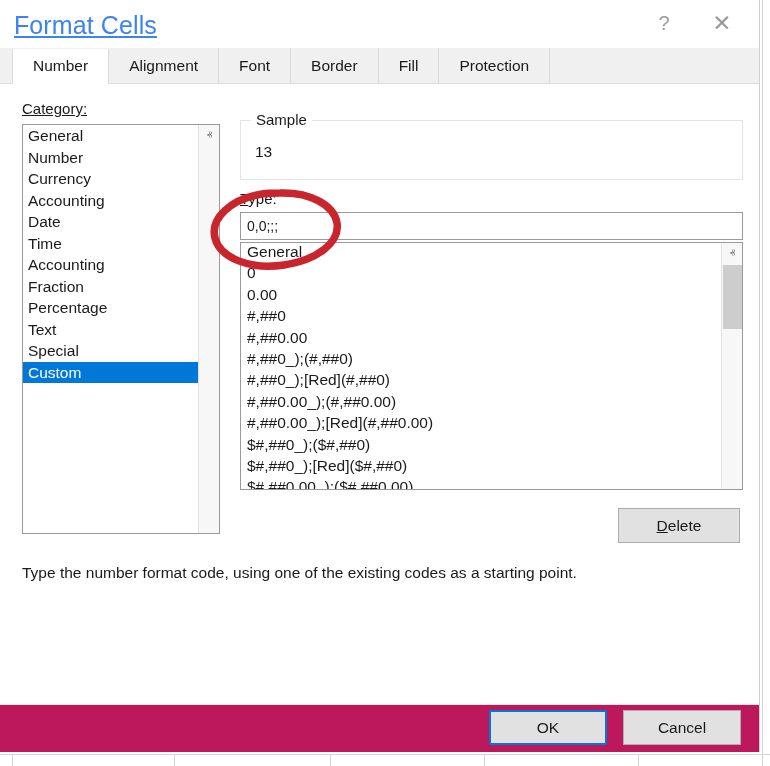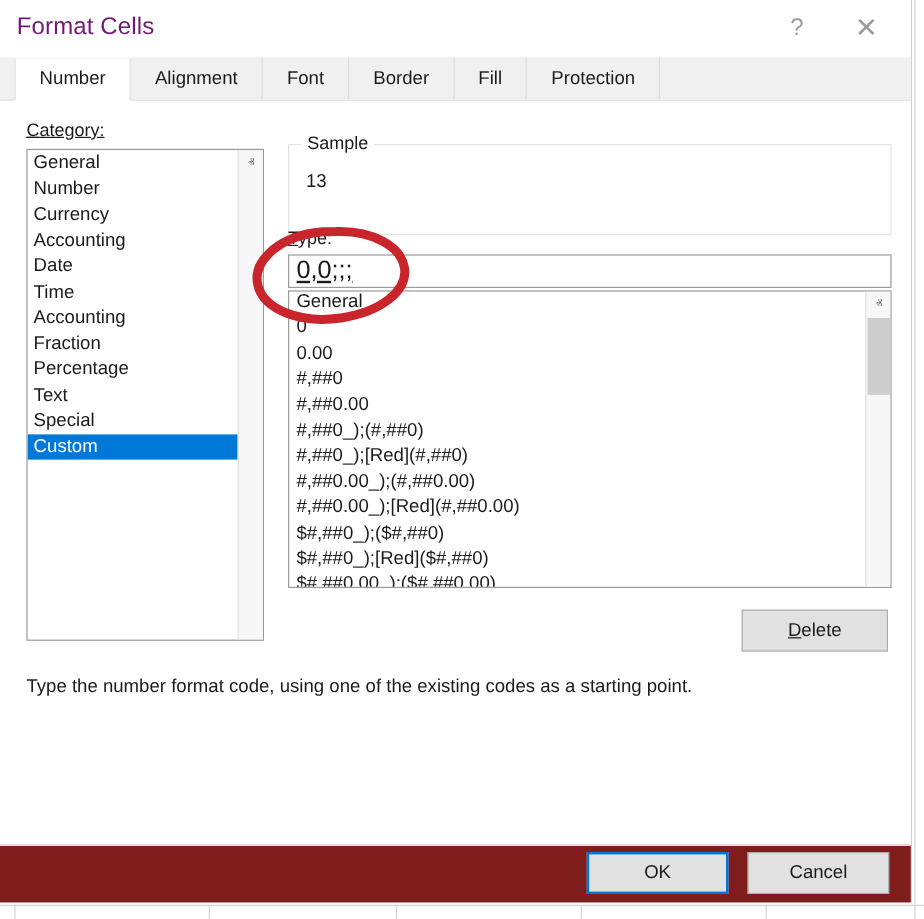--- a/index.html
+++ b/index.html
@@ -53,24 +53,25 @@
   
   #title-bar {
     position: relative;
     height: 48px;
     background: #ffffff;
   }
   #dialog-title {
     position: absolute;
     left: 14px;
     top: 11px;
-    font-size: 20px;
-    color: #701a75;
+    font-size: 25px;
+    color: #3b82f6;
     letter-spacing: .1px;
     white-space: nowrap;
+    text-decoration: underline;
   }
   .titlebar-btn {
     position: absolute;
     top: 6px;
     width: 38px;
     height: 34px;
     color: #9b9b9b;
     font-size: 21px;
     line-height: 34px;
     text-align: center;
@@ -198,21 +199,21 @@
     width: 19px;
     background: #cdcdcd;
   }
 
   
   #sample-group {
     position: absolute;
     left: 240px;
     top: 36px;
     width: 503px;
-    height: 76px;
+    height: 60px;
     border: 1px solid #e3e3e3;
     box-sizing: border-box;
   }
   #sample-legend {
     position: absolute;
     left: 10px;
     top: -10px;
     padding: 0 5px;
     background: #ffffff;
     font-size: 15px;
@@ -236,26 +237,25 @@
   }
   #type-input {
     position: absolute;
     left: 240px;
     top: 128px;
     width: 503px;
     height: 28px;
     border: 1px solid #9a9a9a;
     background: #ffffff;
     font-family: "Liberation Sans", sans-serif;
-    font-size: 21px;
+    font-size: 14px;
     color: #1a1a1a;
     padding: 0 6px;
     box-sizing: border-box;
     outline: none;
-    text-decoration: underline;
   }
 
   
   #type-listbox {
     position: absolute;
     left: 240px;
     top: 158px;
     width: 503px;
     height: 248px;
     border: 1px solid #9a9a9a;
@@ -301,21 +301,21 @@
     top: 480px;
     width: 710px;
     font-size: 15.5px;
     color: #1a1a1a;
   }
 
   
   #dialog-footer {
     position: relative;
     height: 47px;
-    background: #7f1d1d;
+    background: #be185d;
     border-top: 1px solid #e4e4e4;
   }
   .footer-btn {
     position: absolute;
     top: 5px;
     width: 118px;
     height: 35px;
     background: #e1e1e1;
     border: 1px solid #adadad;
     font-family: "Liberation Sans", sans-serif;

